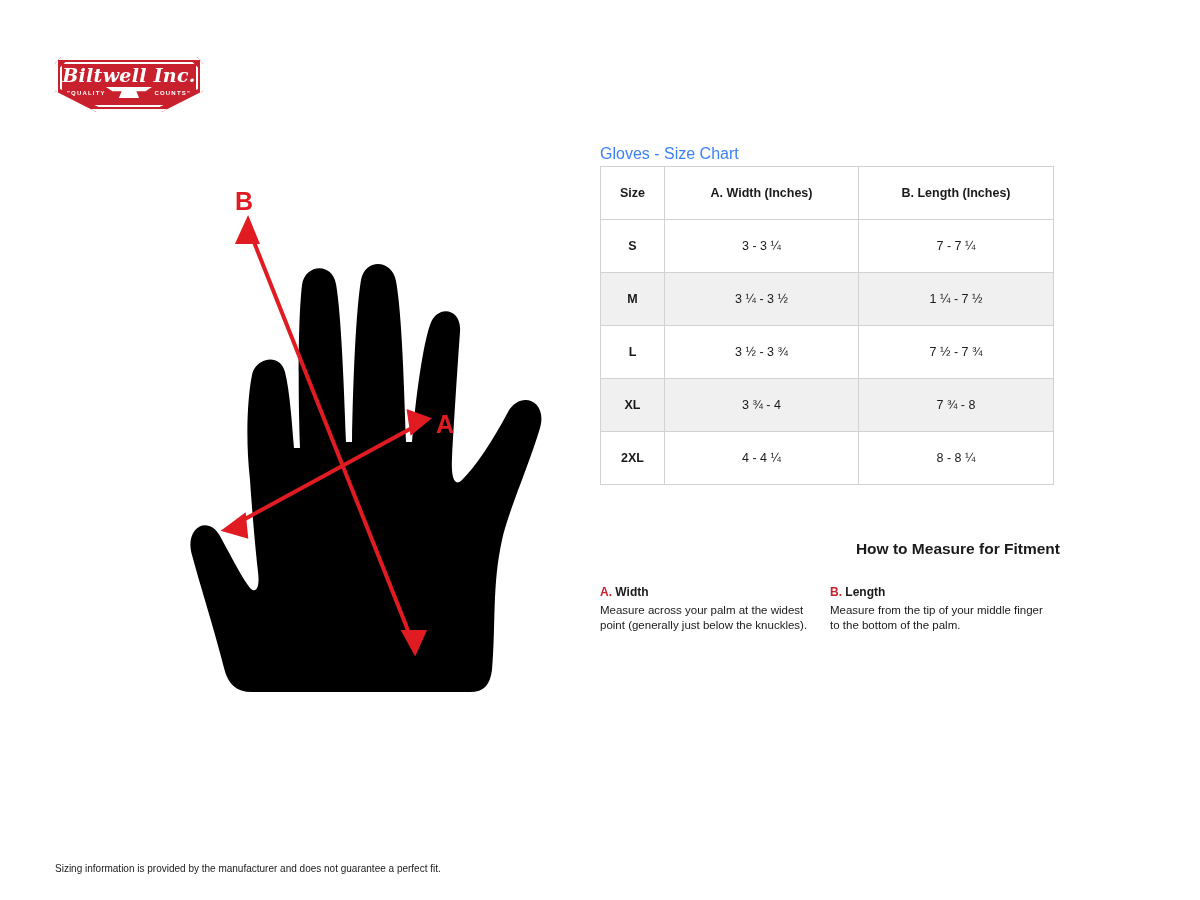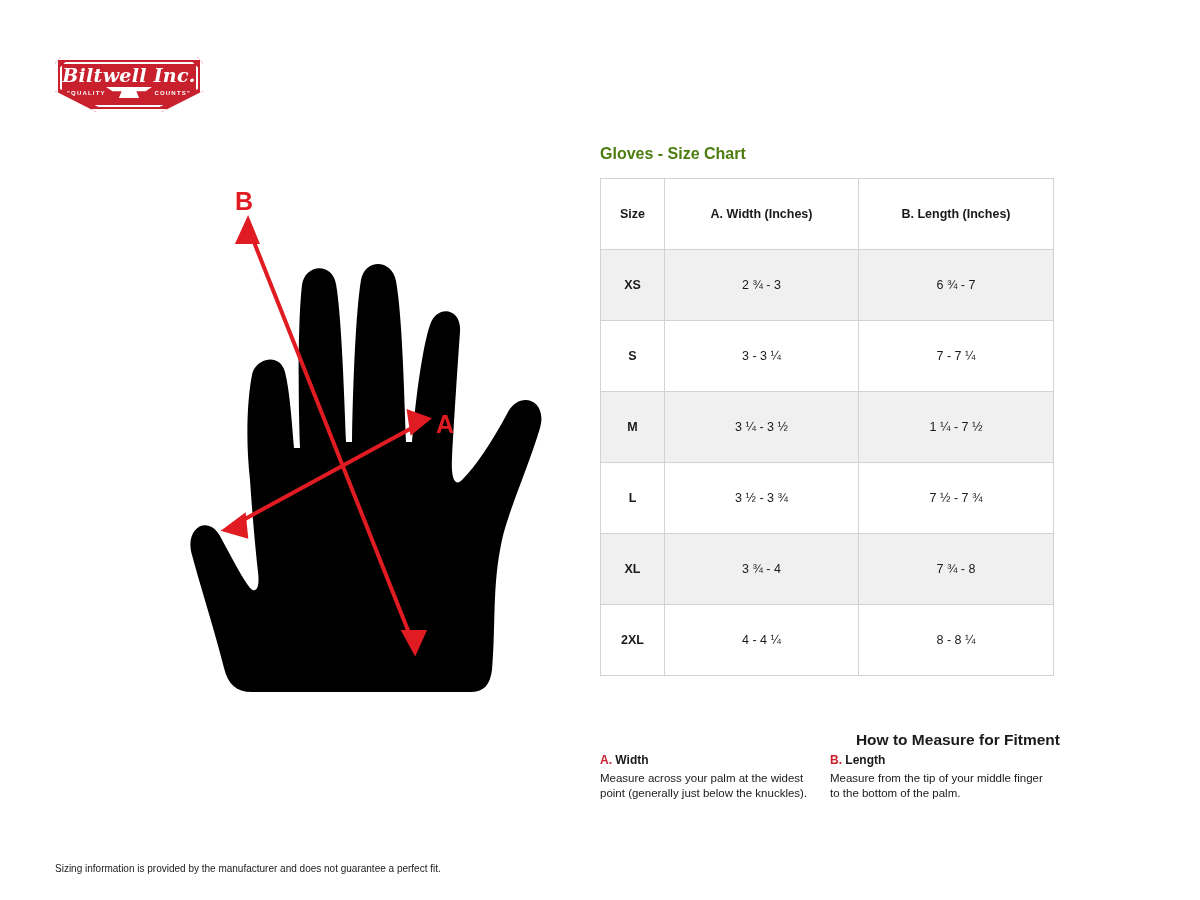--- a/index.html
+++ b/index.html
@@ -86,36 +86,36 @@
 
   
   .right-col {
     position: absolute;
     left: 600px;
     top: 145px;
     width: 460px;
   }
   .chart-title {
     font-size: 16px;
-    font-weight: bold;
-    color: #4d7c0f;
-    margin-bottom: 15px;
+    font-weight: normal;
+    color: #3b82f6;
+    margin-bottom: 3px;
   }
   table.size-chart {
     border-collapse: collapse;
     width: 453px;
     table-layout: fixed;
   }
   table.size-chart th,
   table.size-chart td {
     border: 1px solid #d2d2d2;
     text-align: center;
     font-size: 12.5px;
     color: #1a1a1a;
-    height: 71px;
+    height: 53px;
     padding: 0 3px;
   }
   table.size-chart th {
     font-weight: bold;
     font-size: 12.5px;
   }
   table.size-chart col.c1 { width: 64px; }
   table.size-chart col.c2 { width: 194px; }
   table.size-chart col.c3 { width: 195px; }
   table.size-chart tr.shade td { background: #f0f0f0; }
@@ -123,21 +123,21 @@
 
   .measure-title {
     margin-top: 55px;
     font-size: 15.5px;
     font-weight: bold;
     color: #1a1a1a;
     text-align: right;
   }
   .measure-cols {
     display: flex;
-    margin-top: 4px;
+    margin-top: 27px;
     gap: 0px;
   }
   .measure-col { width: 232px; padding-right: 8px; }
   .measure-col h4 {
     margin: 0 0 4px 0;
     font-size: 12px;
     font-weight: bold;
     color: #1a1a1a;
   }
   .measure-col h4 .letter { color: #c8202c; }
@@ -235,25 +235,20 @@
           <col class="c3">
         </colgroup>
       <thead>
         <tr>
           <th class="sz">Size</th>
           <th>A. Width (Inches)</th>
           <th>B. Length (Inches)</th>
         </tr>
       </thead>
       <tbody>
-        <tr class="shade">
-          <td class="sz">XS</td>
-          <td>2 ¾ - 3</td>
-          <td>6 ¾ - 7</td>
-        </tr>
         <tr>
           <td class="sz">S</td>
           <td>3 - 3 ¼</td>
           <td>7 - 7 ¼</td>
         </tr>
         <tr class="shade">
           <td class="sz">M</td>
           <td>3 ¼ - 3 ½</td>
           <td>1 ¼ - 7 ½</td>
         </tr>

